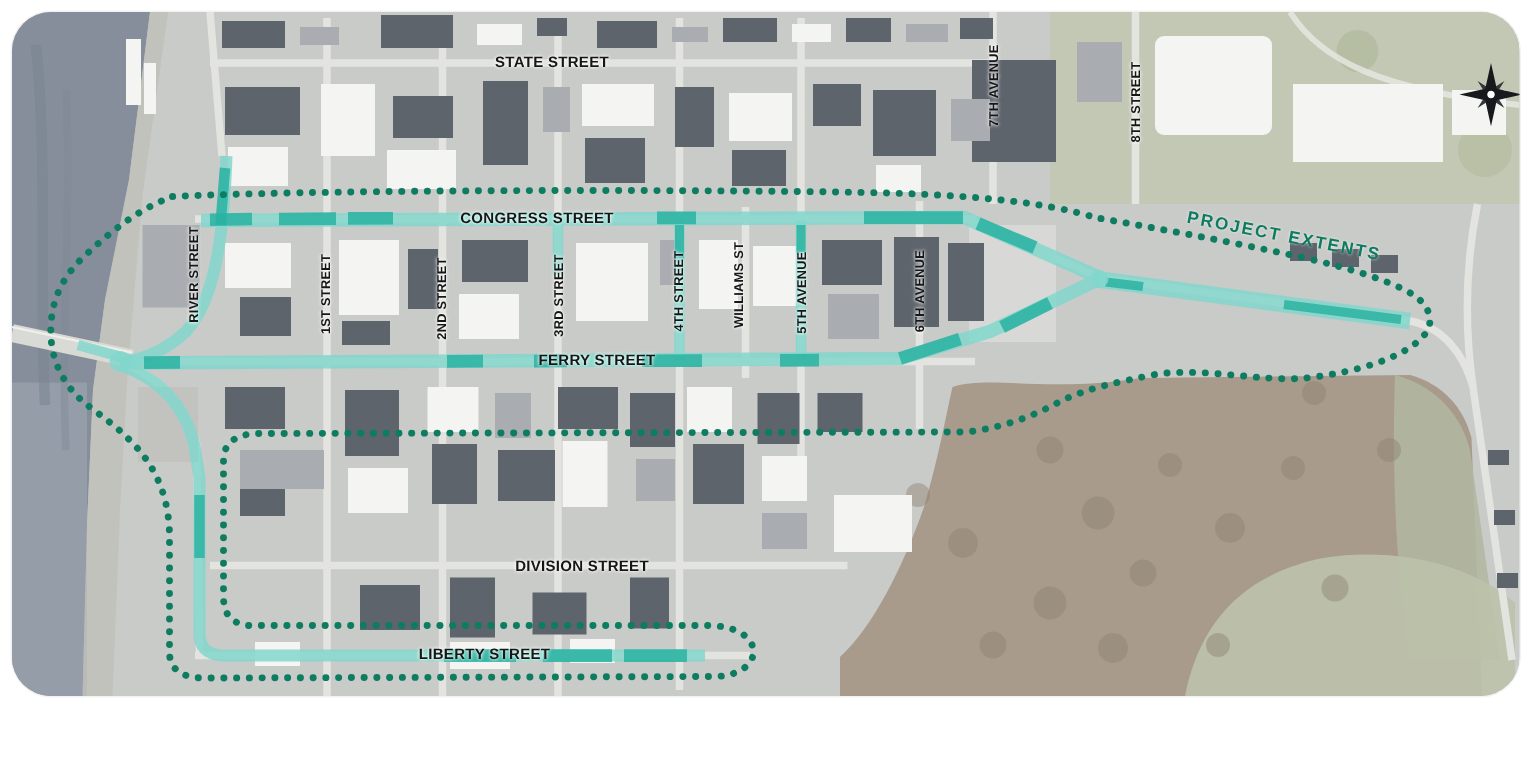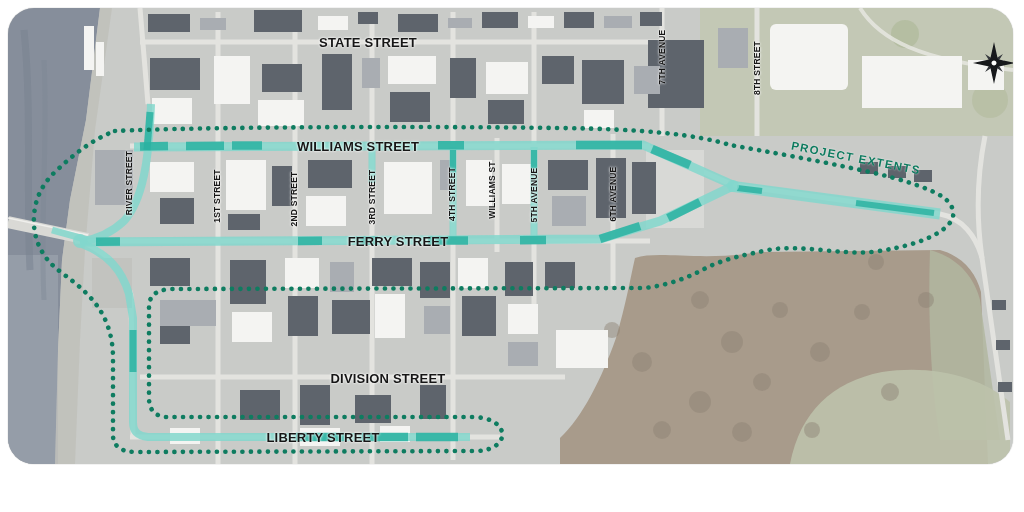--- a/index.html
+++ b/index.html
@@ -10,21 +10,21 @@
   }
   .map-card{
     position:absolute;left:8px;top:8px;width:1005px;height:456px;
     border-radius:26px;overflow:hidden;background:#c9cbc8;
     box-shadow:0 0 0 1px rgba(0,0,0,0.05);
   }
   .map-card svg.base{position:absolute;left:0;top:0;width:100%;height:100%;display:block;}
   
   .lbl{
     position:absolute;
-    font-weight:bold;font-size:13px;letter-spacing:.2px;color:#161616;
+    font-weight:bold;font-size:10px;letter-spacing:.2px;color:#161616;
     white-space:nowrap;transform:translate(-50%,-50%);
     text-shadow:0 0 2px rgba(255,255,255,.95),0 0 3px rgba(255,255,255,.85);
     z-index:5;
   }
   .lbl.v{transform:translate(-50%,-50%) rotate(-90deg);font-size:8.5px;}
   .lbl-state{left:368px;top:42px;}
   .lbl-congress{left:358px;top:146px;}
   .lbl-ferry{left:386px;top:241px;padding-left:24px;}
   .lbl-division{left:388px;top:378px;text-align:center;}
   .lbl-liberty{left:323px;top:437px;}
@@ -267,21 +267,21 @@
   <svg class="compass" viewBox="-24 -24 48 48">
     <g transform="rotate(45) scale(0.6)">
       <path d="M0,-22 L4,-4 L22,0 L4,4 L0,22 L-4,4 L-22,0 L-4,-4 Z" fill="#34373c"></path>
     </g>
     <path d="M0,-22 L4,-4 L22,0 L4,4 L0,22 L-4,4 L-22,0 L-4,-4 Z" fill="#17191c"></path>
     <circle cx="0" cy="0" r="3.2" fill="#ffffff" stroke="#17191c" stroke-width="1.2"></circle>
   </svg>
 </div>
 
 <div class="lbl lbl-state">STATE STREET</div>
-<div class="lbl lbl-congress">WILLIAMS STREET</div>
+<div class="lbl lbl-congress">CONGRESS STREET</div>
 <div class="lbl lbl-ferry">FERRY STREET</div>
 <div class="lbl lbl-division">DIVISION STREET</div>
 <div class="lbl lbl-liberty">LIBERTY STREET</div>
 <div class="lbl v lbl-river">RIVER STREET</div>
 <div class="lbl v lbl-first">1ST STREET</div>
 <div class="lbl v lbl-second">2ND STREET</div>
 <div class="lbl v lbl-third">3RD STREET</div>
 <div class="lbl v lbl-fourth">4TH STREET</div>
 <div class="lbl v lbl-williams">WILLIAMS ST</div>
 <div class="lbl v lbl-fifth">5TH AVENUE</div>

